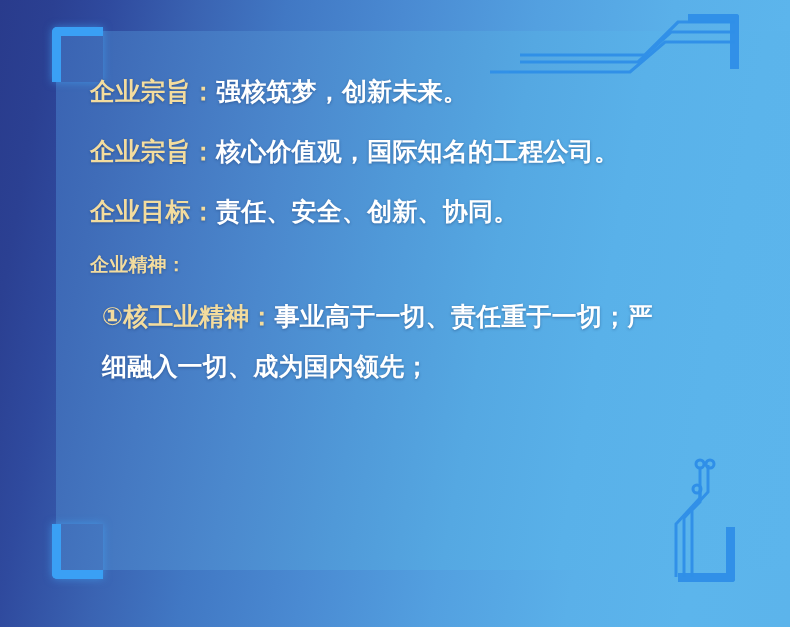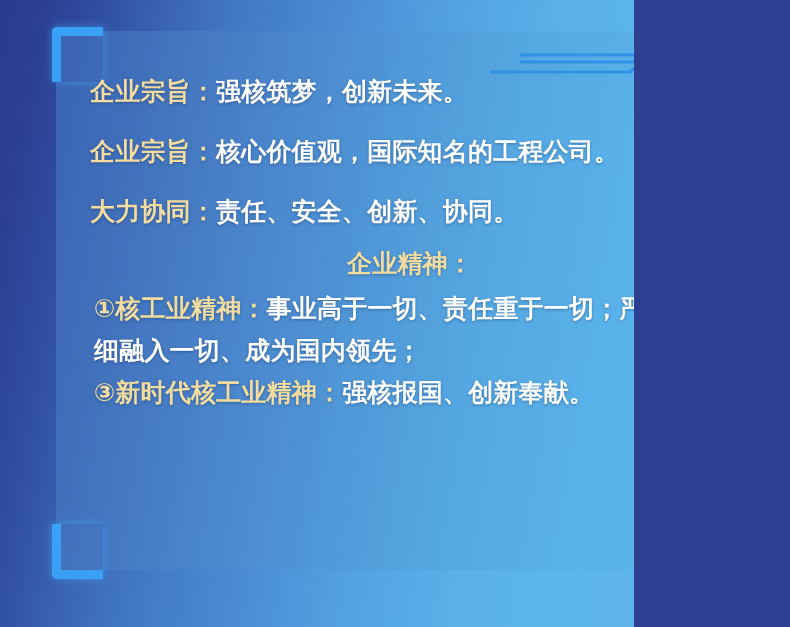--- a/index.html
+++ b/index.html
@@ -3,21 +3,21 @@
 <meta charset="utf-8">
 <title>企业文化</title>
 <style>
   html,body{margin:0;padding:0;}
   body{
     width:790px;height:627px;overflow:hidden;
     font-family:"DejaVu Sans","Liberation Sans",sans-serif;
     background:#2c3f91;
   }
   #stage{
-    position:relative;width:634px;height:627px;overflow:hidden;
+    position:relative;width:790px;height:627px;overflow:hidden;
     background:linear-gradient(100deg,#293b8c 0%,#2b4092 6%,#2f4a9e 12%,#3a63b2 22%,#4178c4 32%,#4a8ad2 45%,#53a0e0 60%,#5ab0e9 75%,#5cb5ec 88%,#5cb4eb 100%);
   }
   
   .panel{
     position:absolute;left:56px;top:31px;width:734px;height:539px;
     background:linear-gradient(100deg,#3a63b2 0%,#3f6cb8 8%,#4579c2 18%,#4b88cd 30%,#5099d8 44%,#55a8e2 58%,#59b1e9 72%,#5bb4eb 86%,#5cb5ec 100%);
   }
   
   .bracket{position:absolute;background:transparent;}
   .bracket-tl{
@@ -56,30 +56,29 @@
   }
   .row{
     font-size:25px;
     line-height:60px;
     color:#ffffff;
     text-shadow:0 1px 3px rgba(15,40,90,.40);
     white-space:nowrap;
   }
   .row .lbl{color:#f3dc9e;}
   .spirit-head{
-    font-size:25px;line-height:44px;color:#f3dc9e;
+    font-size:19px;line-height:44px;color:#f3dc9e;
     text-shadow:0 1px 3px rgba(15,40,90,.40);
-    text-align:center;
   }
   .spirit{
     font-size:25px;line-height:38px;color:#ffffff;
     text-shadow:0 1px 3px rgba(15,40,90,.40);
   }
   .spirit .lbl{color:#f3dc9e;}
-  .spirit p{margin:4px;}
+  .spirit p{margin:12px;}
 </style>
 </head>
 <body>
 
 <div id="stage">
 
   <div class="panel"></div>
 
   <div class="bracket bracket-tl"></div>
   <div class="bracket bracket-bl"></div>
@@ -111,29 +110,26 @@
 
     <div class="row">
       <span class="lbl">企业宗旨：</span><span>强核筑梦，创新未来。</span>
     </div>
 
     <div class="row">
       <span class="lbl">企业宗旨：</span><span>核心价值观，国际知名的工程公司。</span>
     </div>
 
     <div class="row">
-      <span class="lbl">大力协同：</span><span>责任、安全、创新、协同。</span>
+      <span class="lbl">企业目标：</span><span>责任、安全、创新、协同。</span>
     </div>
 
     <div class="spirit-head">企业精神：</div>
 
     <div class="spirit">
       <p><span class="lbl">①核工业精神：</span><span>事业高于一切、责任重于一切；严</span></p>
       <p>细融入一切、成为国内领先；</p>
     </div>
 
 
-    <div class="spirit">
-      <p><span class="lbl">③新时代核工业精神：</span><span>强核报国、创新奉献。</span></p>
-    </div>
 
   </div>
 </div>
 
 </body></html>

